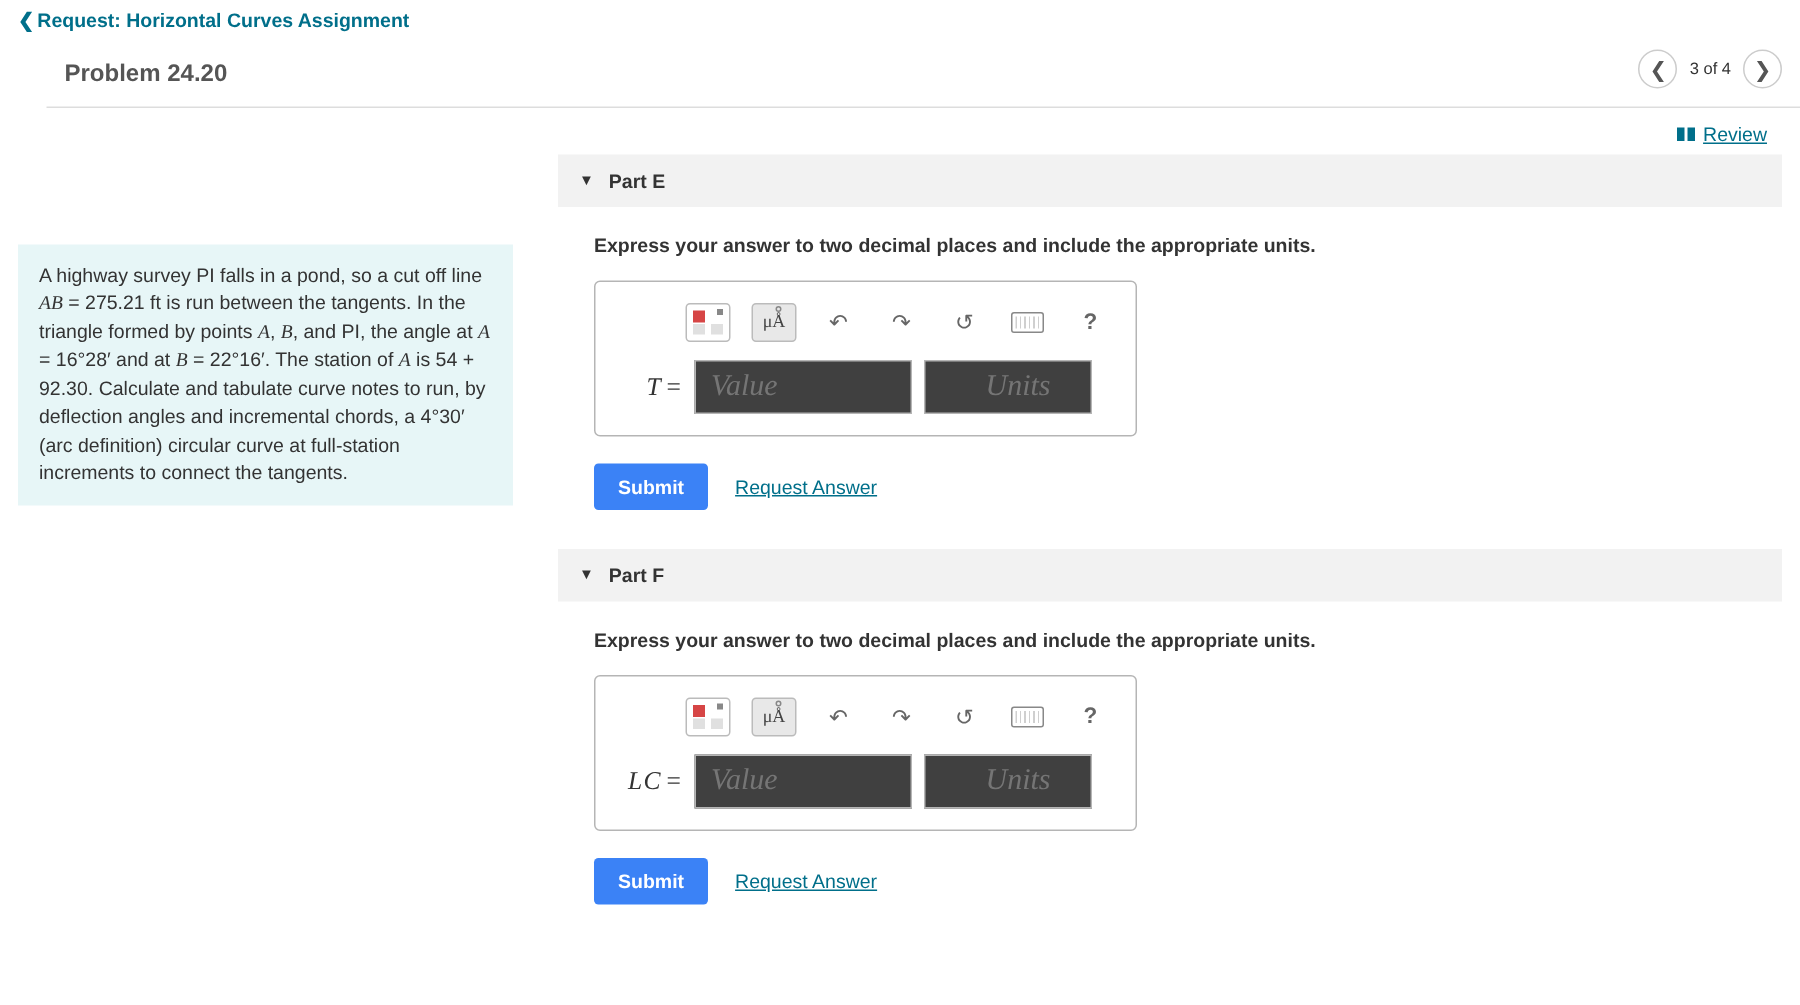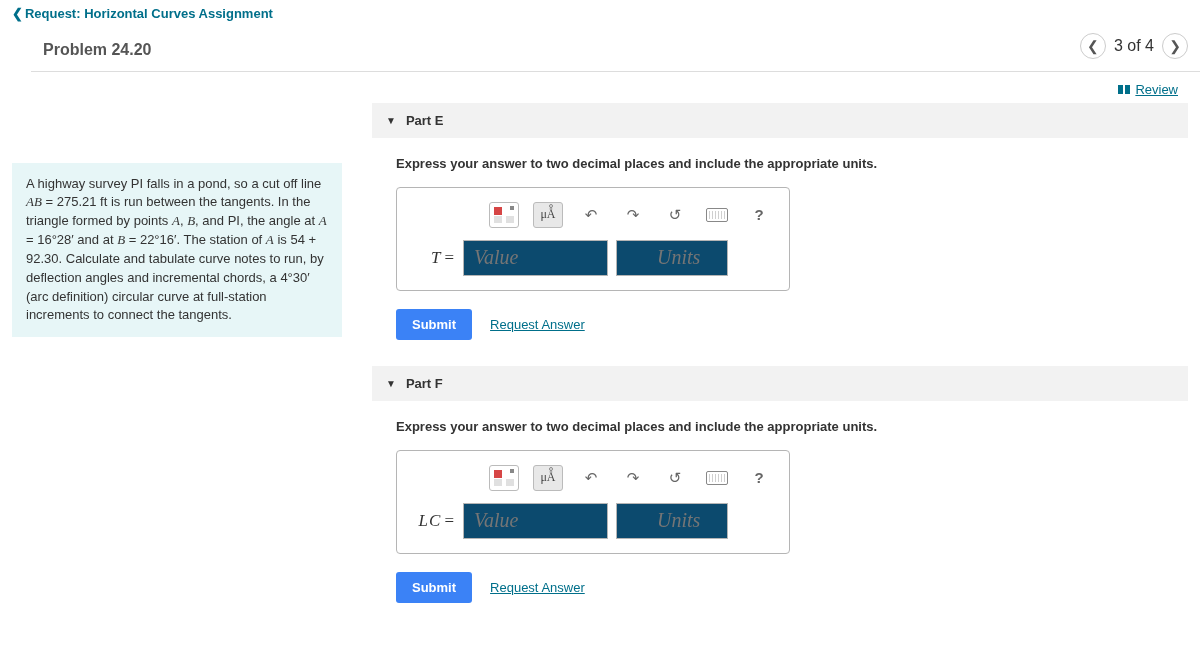--- a/index.html
+++ b/index.html
@@ -4,50 +4,50 @@
 <style>
   * { box-sizing: border-box; margin: 0; padding: 0; }
   body { font-family: Arial, Helvetica, sans-serif; font-size: 13px; color: #333; background: #fff; }
   .top-bar { padding: 6px 12px 4px; }
   .breadcrumb { color: #006f8a; font-weight: bold; font-size: 13px; cursor: pointer; }
   .breadcrumb .chev { font-weight: bold; margin-right: 2px; }
   .problem-row { display: flex; align-items: flex-end; justify-content: space-between; padding: 8px 12px 12px; border-bottom: 1px solid #ddd; margin-left: 31px; }
   .problem-title { font-size: 16px; font-weight: bold; color: #555; }
   .nav-group { display: flex; align-items: center; gap: 8px; }
   .nav-btn { width: 26px; height: 26px; border: 1px solid #ccc; border-radius: 50%; background: #fff; display: flex; align-items: center; justify-content: center; cursor: pointer; font-size: 14px; color: #555; }
-  .nav-count { font-size: 16px; color: #333; }
+  .nav-count { font-size: 11px; color: #333; }
   .review-row { text-align: right; padding: 10px 22px 4px; }
   .review-link { color: #006f8a; text-decoration: underline; cursor: pointer; font-size: 13px; display: inline-flex; align-items: center; gap: 4px; }
   .main { display: flex; padding: 0 12px 20px; gap: 30px; align-items:flex-start; }
   .left-col { width: 330px; flex-shrink: 0; padding-top: 60px; }
   .info-box { background: #e7f6f7; padding: 12px 14px; font-size: 13px; line-height: 1.45; color: #333; }
   .info-box .mi { font-style: italic; font-family: 'Times New Roman', serif; }
   .right-col { flex: 1; }
   .part-header { background: #f2f2f2; padding: 10px 14px; display: flex; align-items: center; gap: 10px; font-weight: bold; font-size: 13px; color: #333; margin-bottom: 18px; }
   .part-header .tri { font-size: 10px; color: #333; }
   .part-body { padding: 0 24px 26px; }
   .prompt { font-size: 13px; margin-bottom: 4px; }
   .instruct { font-weight: bold; font-size: 13px; margin-bottom: 16px; }
   .answer-box { border: 1px solid #b5b5b5; border-radius: 4px; display: inline-block; padding: 14px 16px 14px 16px; min-width: 350px; }
-  .toolbar { display: flex; align-items: center; gap: 14px; margin-bottom: 12px; margin-left: 76px; }
+  .toolbar { display: flex; align-items: center; gap: 14px; margin-bottom: 12px; margin-left: 44px; }
   .toolbar .tool { width: 28px; height: 26px; display:flex; align-items:center; justify-content:center; cursor:pointer; color:#666; font-size:15px; border-radius:3px; }
   .tool-template { width:30px; height:26px; border:1px solid #bbb; border-radius:3px; position:relative; background:#fff; cursor:pointer; }
   .tool-template::before { content:""; position:absolute; left:4px; top:4px; width:8px; height:8px; background:#d64545; }
   .tool-template::after { content:""; position:absolute; right:4px; top:3px; width:4px; height:4px; background:#888; }
   .tool-template .b1 { position:absolute; left:4px; bottom:4px; width:8px; height:7px; background:#e0e0e0; }
   .tool-template .b2 { position:absolute; right:4px; bottom:4px; width:8px; height:7px; background:#e0e0e0; }
   .tool-units { width:30px; height:26px; border:1px solid #bbb; border-radius:3px; background:#e8e8e8; cursor:pointer; font-family:'Times New Roman',serif; font-size:12px; display:flex; align-items:center; justify-content:center; color:#444; position:relative; }
   .tool-units .ring { position:absolute; top:1px; right:9px; width:4px; height:4px; border:1px solid #888; border-radius:50%; }
   .tool-kb { width:22px; height:14px; border:1px solid #888; border-radius:2px; position:relative; }
   .tool-kb::after { content:""; position:absolute; left:2px; right:2px; top:2px; bottom:2px; background: repeating-linear-gradient(90deg,#888 0,#888 1px,transparent 1px,transparent 3px); opacity:0.4; }
   .tool-help { font-weight:bold; font-size:16px; color:#777; }
   .input-row { display:flex; align-items:center; gap:8px; }
   .var-label { font-family: 'Times New Roman', serif; font-style: italic; font-size: 17px; min-width:42px; text-align:right; letter-spacing:1px; }
   .var-label .eq { font-style:normal; margin-left:3px; }
-  .value-input, .units-input { height: 36px; border: 1px solid #b5b5b5; font-family: 'Times New Roman', serif; font-style: italic; font-size: 20px; color: #999; padding: 0 10px; background:#0c4a6e; }
+  .value-input, .units-input { height: 36px; border: 1px solid #b5b5b5; font-family: 'Times New Roman', serif; font-style: italic; font-size: 20px; color: #999; padding: 0 10px; background:#404040; }
   .value-input { width: 145px; }
   .units-input { width: 112px; padding-left: 40px; }
   .submit-row { margin-top: 18px; display:flex; align-items:center; gap: 18px; }
   .submit-btn { background: #3b82f6; color:#fff; border:none; padding: 8px 16px; font-size: 13px; font-weight:bold; border-radius: 3px; cursor:pointer; }
   .req-link { color:#006f8a; text-decoration: underline; font-size: 13px; cursor:pointer; }
   .book-icon svg { display:block; }
 </style>
 </head>
 <body>
 

